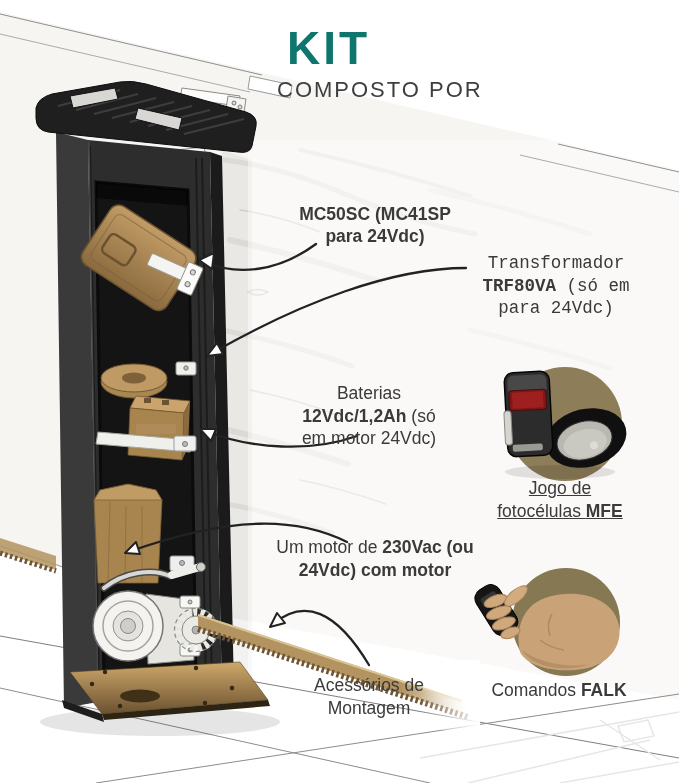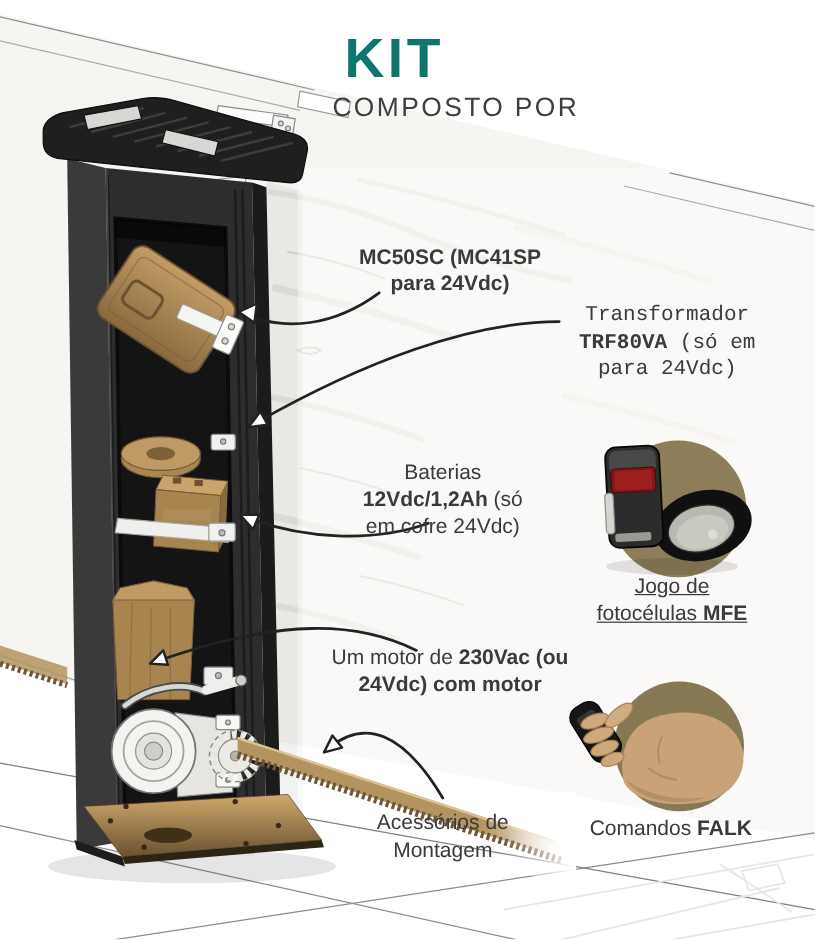--- a/index.html
+++ b/index.html
@@ -311,21 +311,21 @@
 
 <div class="label lbl-transformador">
   <span>Transformador</span><br>
   <span class="b">TRF80VA</span><span> (só em</span><br>
   <span>para 24Vdc)</span>
 </div>
 
 <div class="label lbl-baterias">
   <span>Baterias</span><br>
   <span class="b">12Vdc/1,2Ah</span><span> (só</span><br>
-  <span>em cofre 24Vdc)</span>
+  <span>em motor 24Vdc)</span>
 </div>
 
 <div class="label lbl-fotocelulas">
   <span>Jogo de</span><br>
   <span>fotocélulas </span><span class="b">MFE</span>
 </div>
 
 <div class="label lbl-motor">
   <span>Um motor de </span><span class="b">230Vac (ou</span><br>
   <span class="b">24Vdc) com motor</span>

